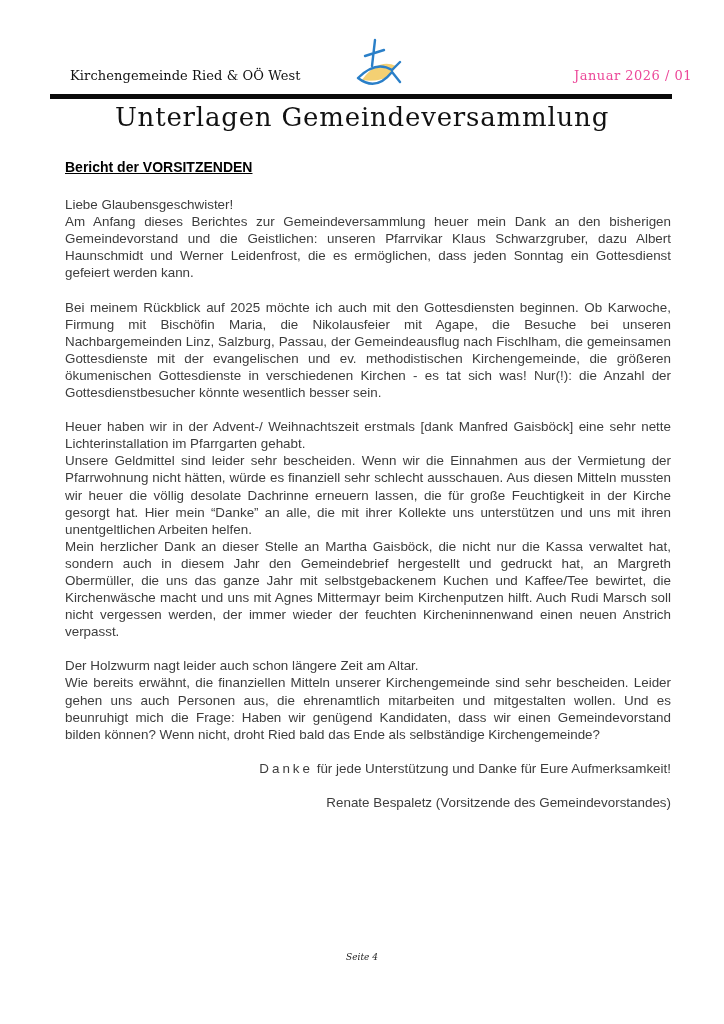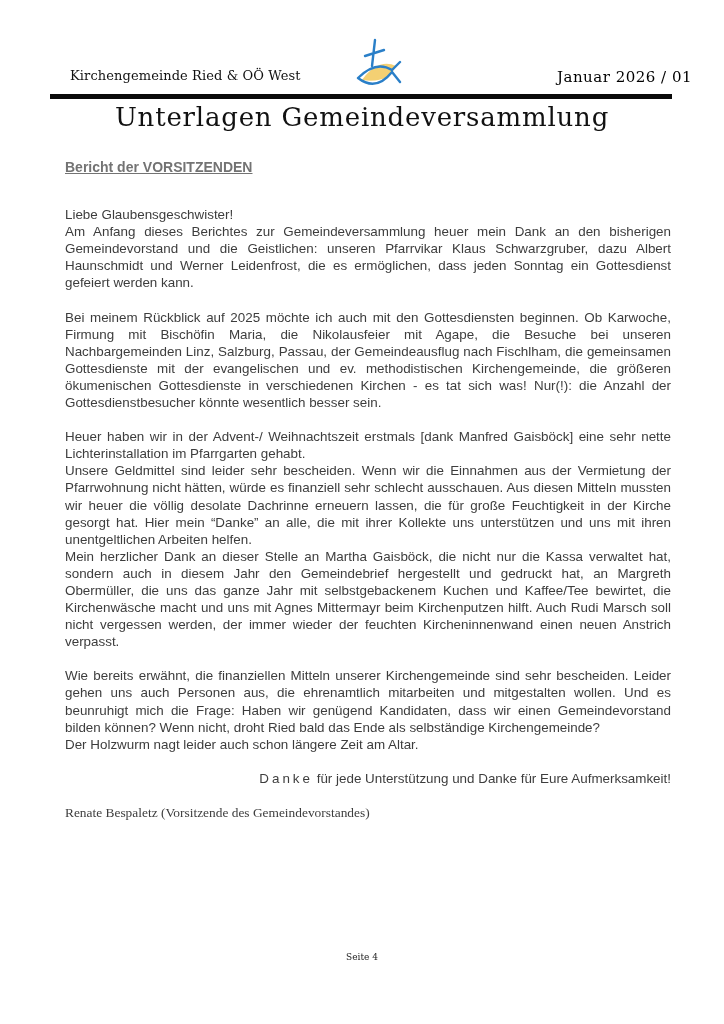--- a/index.html
+++ b/index.html
@@ -1,28 +1,28 @@
 <!DOCTYPE html>
 <html><head>
 <meta charset="utf-8">
 <style>
   html, body { margin:0; padding:0; background:#ffffff; }
   body { width:724px; height:1024px; position:relative; overflow:hidden; font-family:"Liberation Sans", sans-serif; color:#3d3d3d; }
   .header { position:absolute; left:50px; top:60px; width:622px; height:30px;margin-left:20px; }
   .org { position:absolute; left:0; top:8px; font-family:"DejaVu Serif", serif; font-size:13px; color:#111; letter-spacing:0.1px; }
-  .issue { position:absolute; right:0; top:8px; font-family:"DejaVu Serif", serif; font-size:15px; color:#000000; letter-spacing:0.5px; }
+  .issue { position:absolute; right:0; top:8px; font-family:"DejaVu Serif", serif; font-size:13px; color:#ec4899; letter-spacing:0.5px; }
   .logo { position:absolute; left:278px; top:-24px; width:60px; height:56px; }
   .rule { position:absolute; left:50px; top:94px; width:622px; height:5px; background:#0a0a0a; }
   .title { position:absolute; left:0; width:724px; top:102px; text-align:center; font-family:"DejaVu Serif", serif; font-size:26px; color:#111; letter-spacing:0.8px; }
   .content { position:absolute; left:65px; top:159px; width:606px; font-size:13.4px; line-height:17.1px; }
-  .heading { font-weight:bold; text-decoration:underline; font-size:14px; color:#737373; margin-bottom:30px; }
+  .heading { font-weight:bold; text-decoration:underline; font-size:14px; color:#000000; margin-bottom:20px; }
   .para { text-align:justify; margin:0 0 17px 0; }
   .para p { margin:0; text-align:justify; }
   .danke-spaced { letter-spacing:3px; }
-  .footer { position:absolute; left:0; width:724px; top:952px; text-align:center; font-family:"DejaVu Serif", serif; font-size:9px; color:#222; }
+  .footer { position:absolute; left:0; width:724px; top:952px; text-align:center; font-family:"DejaVu Serif", serif; font-size:9px; color:#222;font-style:italic; }
 </style>
 </head>
 <body>
 
 <div class="header">
   <div class="org">Kirchengemeinde Ried &amp; OÖ West</div>
   <div class="logo">
     <svg width="60" height="56" viewBox="0 0 60 56">
       <path d="M14 44 Q30 22 48 30 Q40 48 14 44 Z" fill="#f2c85a" opacity="0.85"></path>
       <path d="M10 42 Q28 24 44 34 L52 26 M10 42 Q28 56 44 36 L52 46" fill="none" stroke="#2a7fc8" stroke-width="2.4" stroke-linecap="round"></path>
@@ -47,24 +47,24 @@
     <p>Bei meinem Rückblick auf 2025 möchte ich auch mit den Gottesdiensten beginnen. Ob Karwoche, Firmung mit Bischöfin Maria, die Nikolausfeier mit Agape, die Besuche bei unseren Nachbargemeinden Linz, Salzburg, Passau, der Gemeindeausflug nach Fischlham, die gemeinsamen Gottesdienste mit der evangelischen und ev. methodistischen Kirchengemeinde, die größeren ökumenischen Gottesdienste in verschiedenen Kirchen - es tat sich was! Nur(!): die Anzahl der Gottesdienstbesucher könnte wesentlich besser sein.</p>
   </div>
 
   <div class="para">
     <p>Heuer haben wir in der Advent-/ Weihnachtszeit erstmals [dank Manfred Gaisböck] eine sehr nette Lichterinstallation im Pfarrgarten gehabt.</p>
     <p>Unsere Geldmittel sind leider sehr bescheiden. Wenn wir die Einnahmen aus der Vermietung der Pfarrwohnung nicht hätten, würde es finanziell sehr schlecht ausschauen. Aus diesen Mitteln mussten wir heuer die völlig desolate Dachrinne erneuern lassen, die für große Feuchtigkeit in der Kirche gesorgt hat. Hier mein “Danke” an alle, die mit ihrer Kollekte uns unterstützen und uns mit ihren unentgeltlichen Arbeiten helfen.</p>
     <p>Mein herzlicher Dank an dieser Stelle an Martha Gaisböck, die nicht nur die Kassa verwaltet hat, sondern auch in diesem Jahr den Gemeindebrief hergestellt und gedruckt hat, an Margreth Obermüller, die uns das ganze Jahr mit selbstgebackenem Kuchen und Kaffee/Tee bewirtet, die Kirchenwäsche macht und uns mit Agnes Mittermayr beim Kirchenputzen hilft. Auch Rudi Marsch soll nicht vergessen werden, der immer wieder der feuchten Kircheninnenwand einen neuen Anstrich verpasst.</p>
   </div>
 
   <div class="para">
+    <p>Der Holzwurm nagt leider auch schon längere Zeit am Altar.</p>
     <p>Wie bereits erwähnt, die finanziellen Mitteln unserer Kirchengemeinde sind sehr bescheiden. Leider gehen uns auch Personen aus, die ehrenamtlich mitarbeiten und mitgestalten wollen. Und es beunruhigt mich die Frage: Haben wir genügend Kandidaten, dass wir einen Gemeindevorstand bilden können? Wenn nicht, droht Ried bald das Ende als selbständige Kirchengemeinde?</p>
-    <p>Der Holzwurm nagt leider auch schon längere Zeit am Altar.</p>
   </div>
 
   <div class="para">
     <p style="text-align:right;"><span class="danke-spaced">Danke</span><span> für jede Unterstützung und  Danke für Eure Aufmerksamkeit!</span></p>
   </div>
 
-  <div class="para" style="text-align:left;font-family:Liberation Serif, serif;">Renate Bespaletz  (Vorsitzende des Gemeindevorstandes)</div>
+  <div class="para" style="text-align:right;">Renate Bespaletz  (Vorsitzende des Gemeindevorstandes)</div>
 </div>
 
 <div class="footer">Seite 4</div>
 
 </body></html>

